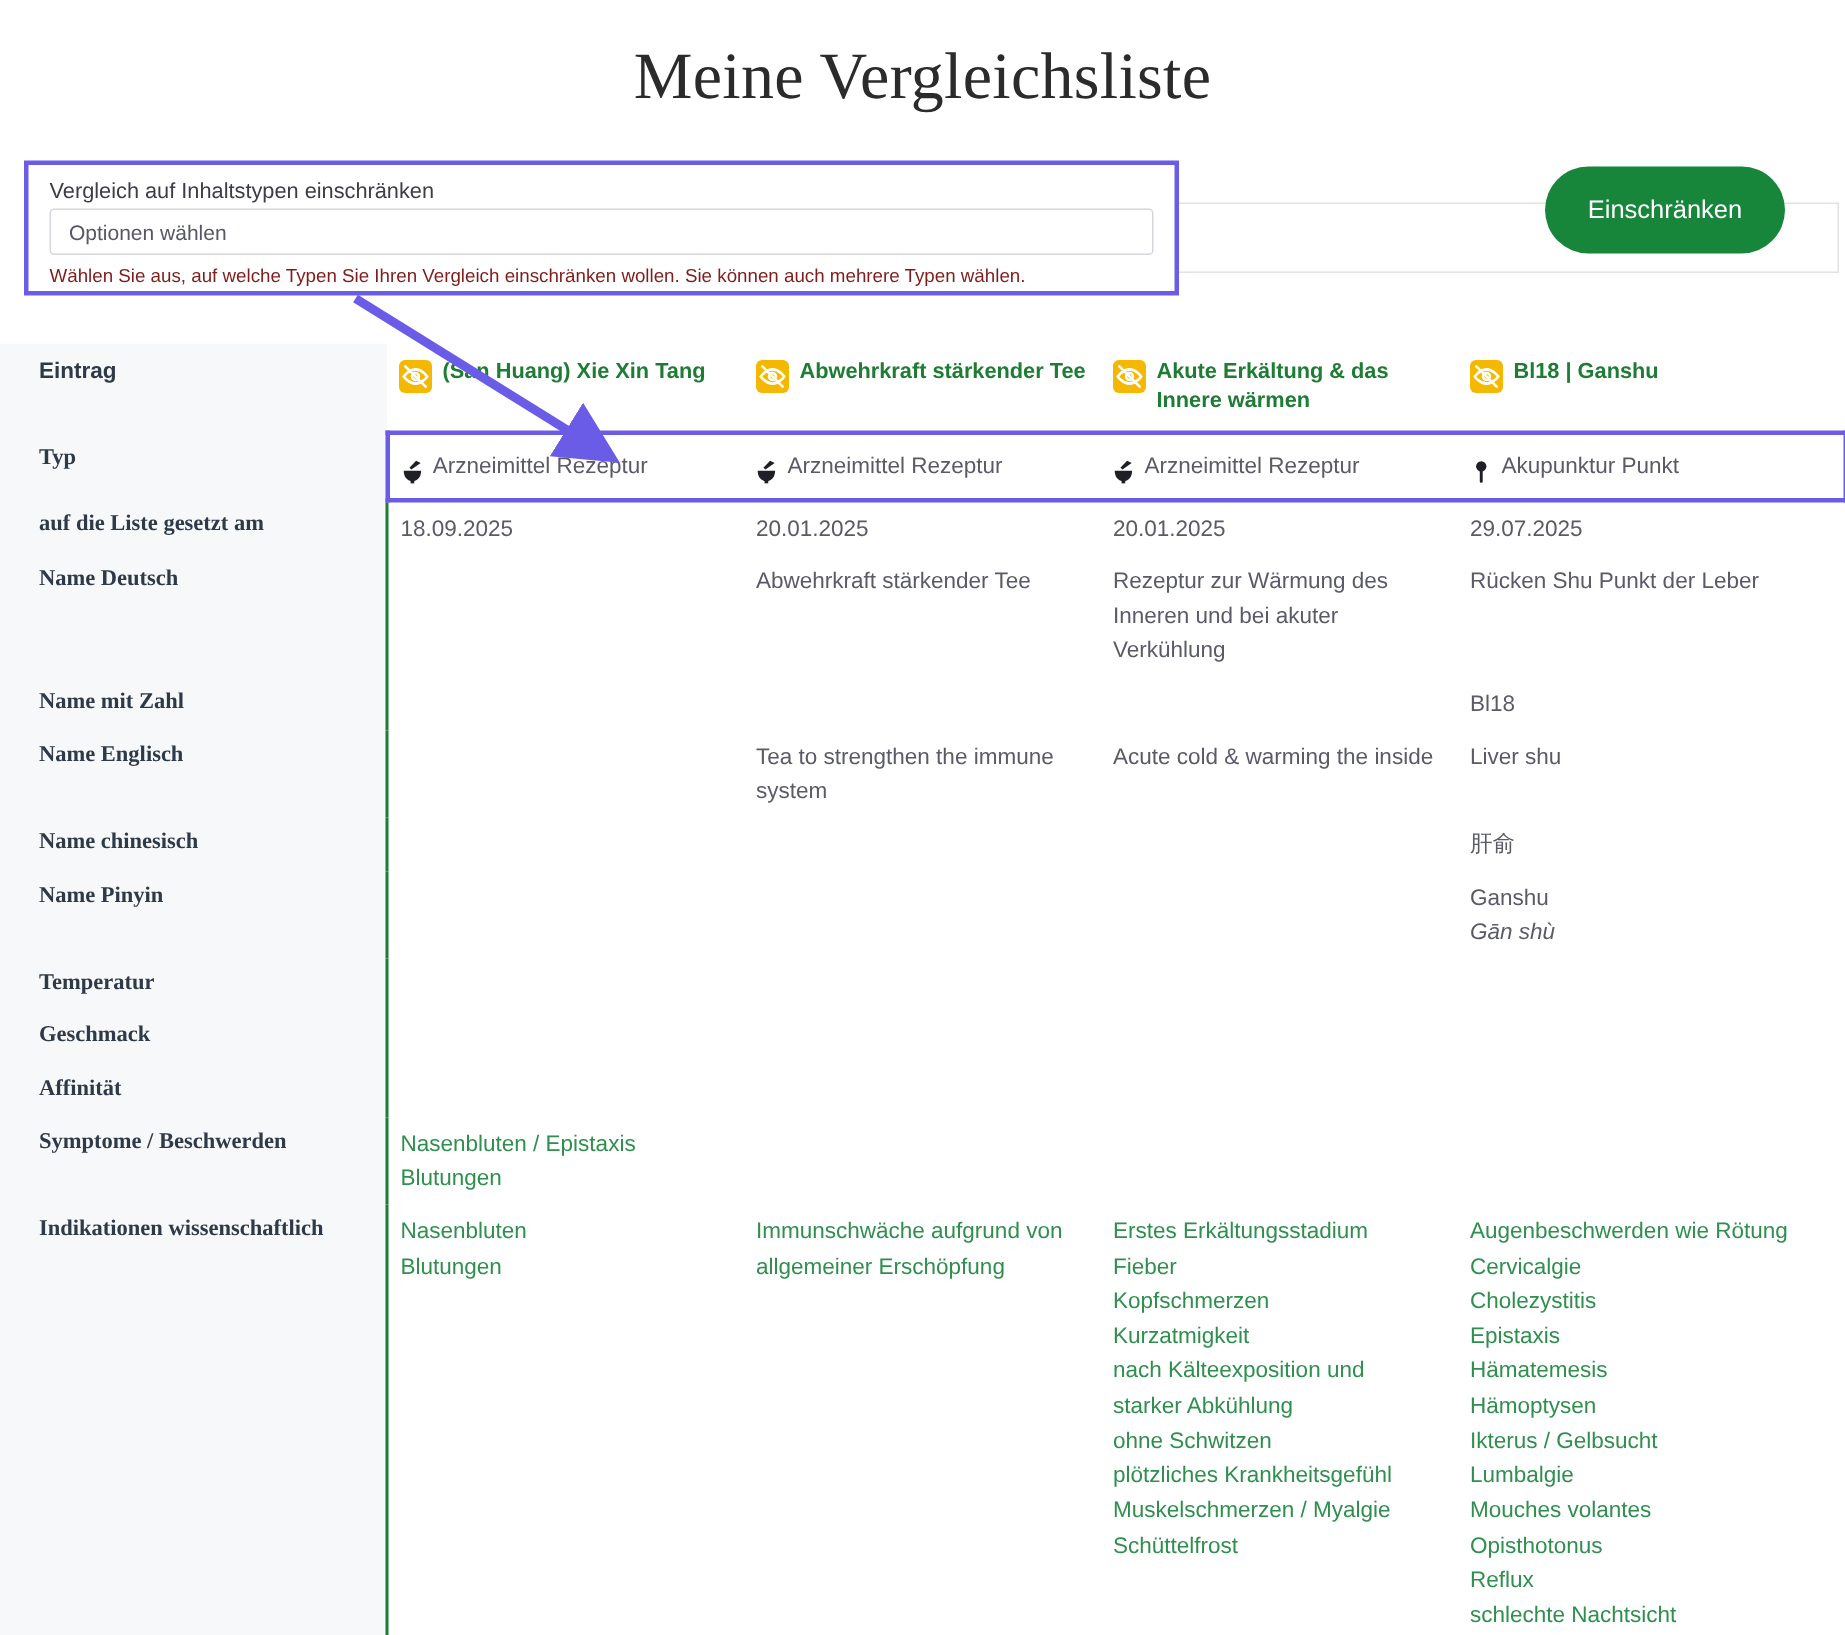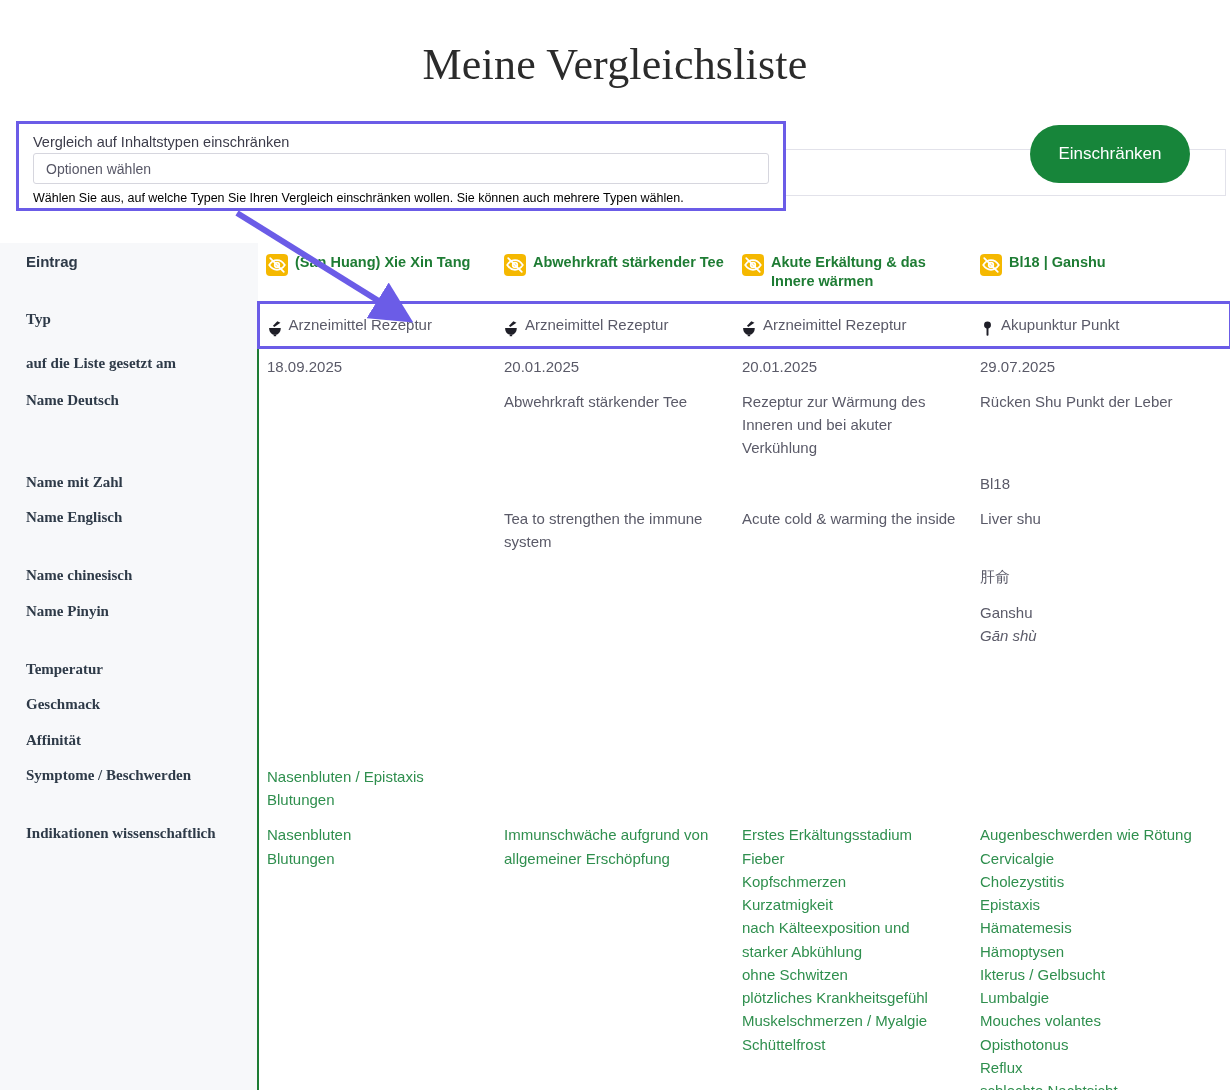--- a/index.html
+++ b/index.html
@@ -13,21 +13,21 @@
   }
   .page { position: relative; width: 1230px; height: 1090px; background:#fff; }
 
   
   .page-title {
     text-align: center;
     font-family: "Liberation Serif", serif;
     font-size: 44px;
     font-weight: 400;
     color: #2b2b2b;
-    margin: 17px;
+    margin: 3px;
     padding-top: 22px;
     letter-spacing: 0.2px;
   }
 
   
   .filter-zone {
     position: absolute;
     left: 0; top: 104px;
     width: 1230px; height: 90px;
   }
@@ -51,21 +51,21 @@
     border-radius: 3px;
     background: #fff;
     display: flex;
     align-items: center;
     padding: 0 12px;
     font-size: 14px;
     color: #575766;
   }
   .filter-hint {
     font-size: 12.5px;
-    color: #000000;
+    color: #7f1d1d;
     margin-top: 7px;
     line-height: 1.2;
   }
   .filter-wide-box {
     position: absolute;
     left: 786px; top: 28px;
     width: 440px; height: 47px;
     border: 1px solid #e2e2ea;
     border-left: none;
     background: #fff;

